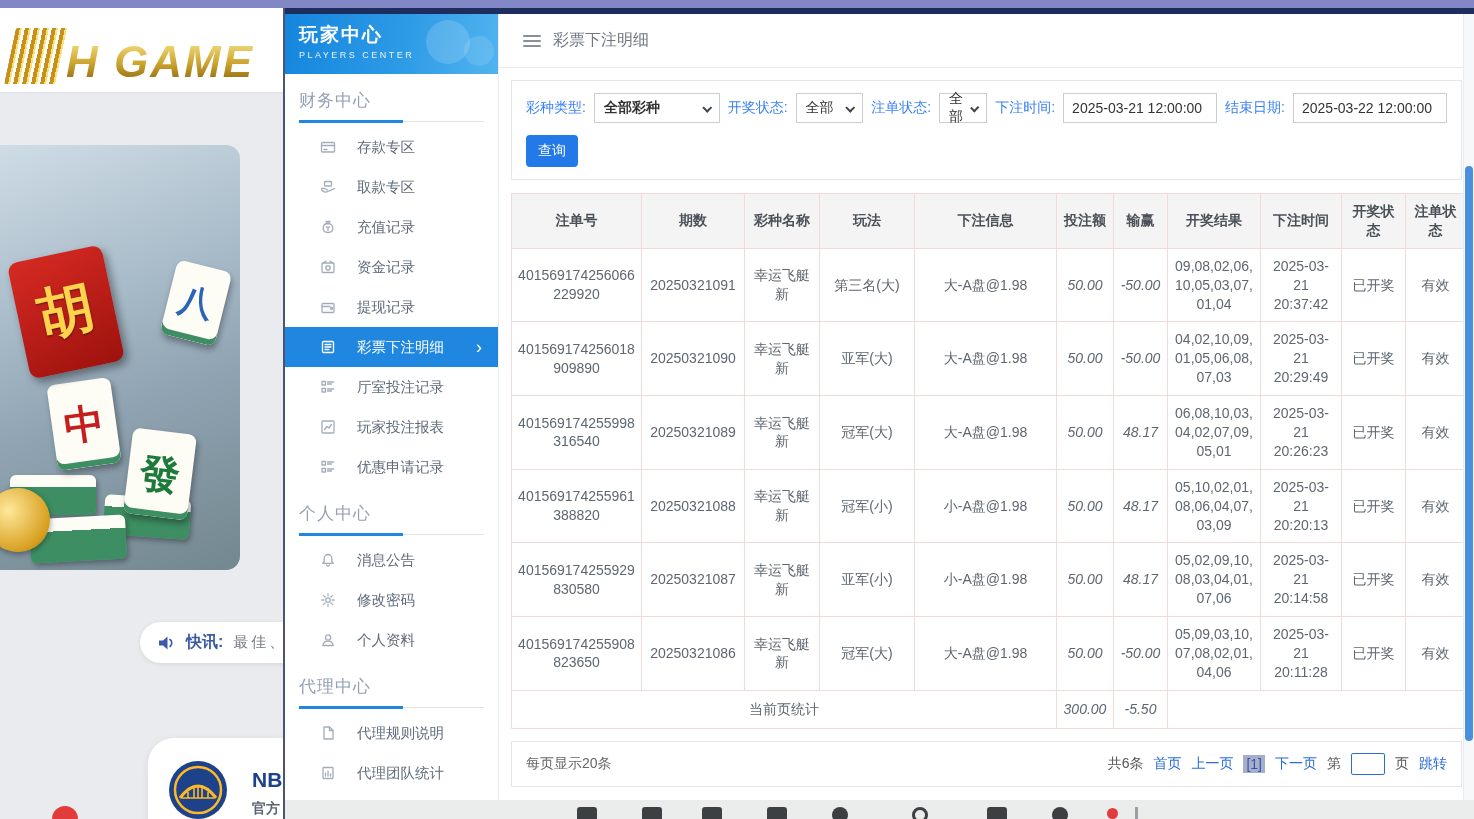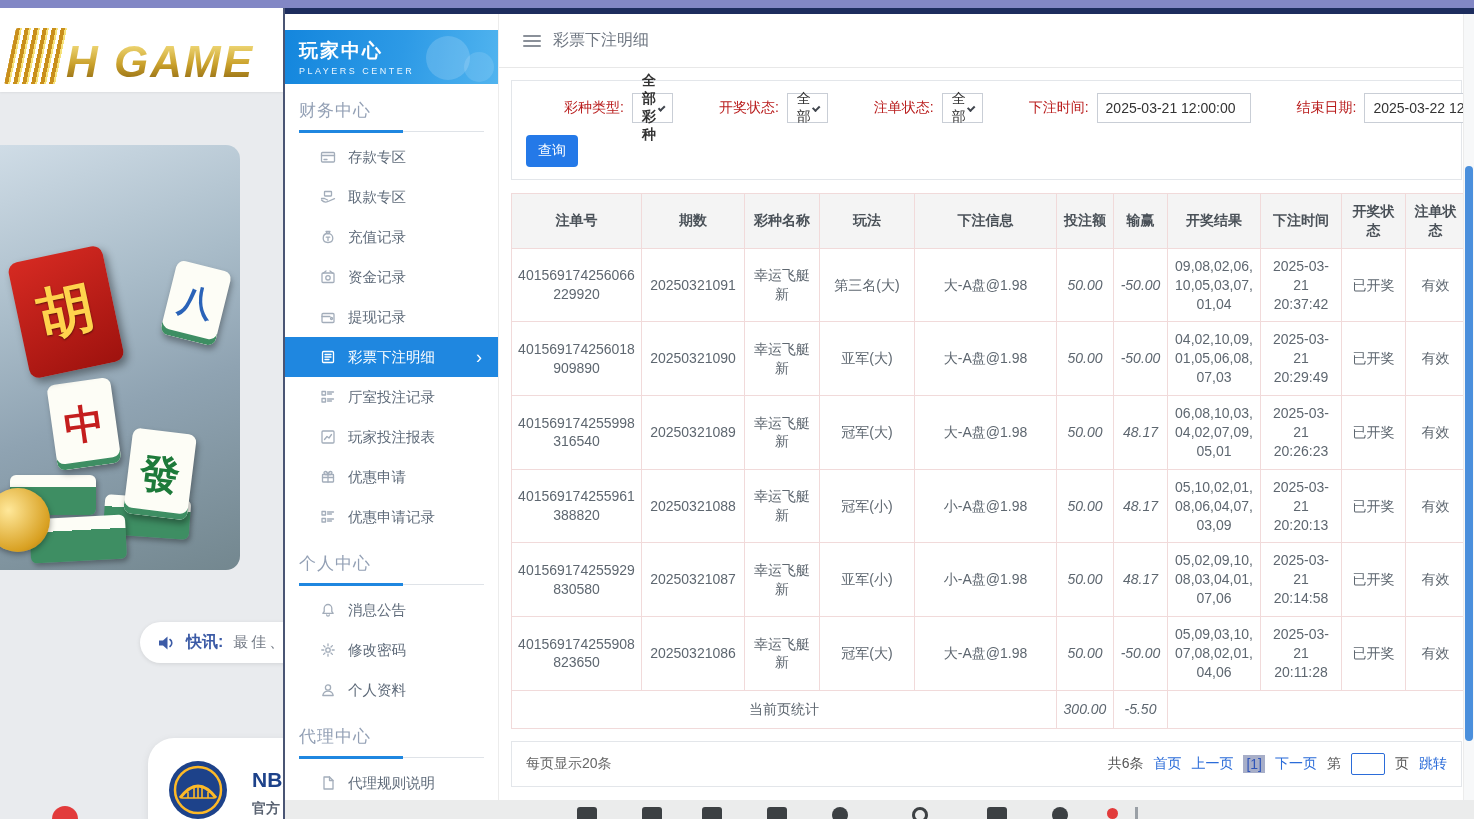--- a/index.html
+++ b/index.html
@@ -46,47 +46,47 @@
   .red-dot-page { position:absolute; left:52px; top:798px; width:26px; height:26px; border-radius:50%; background:#e23b3b; }
 
   
   .modal { position:absolute; left:283px; top:8px; width:1191px; height:811px; background:#ffffff; z-index:20;
       border-left:2px solid #4a5574; display:flex; flex-direction:column; }
   .modal-navy { height:6px; background:#1d2d5e; flex:0 0 auto; }
   .modal-body { flex:1; display:flex; min-height:0; position:relative; }
 
   
   .sidebar { width:214px; flex:0 0 214px; background:#fff; border-right:1px solid #ececec; overflow:hidden; }
-  .side-head { height:54px; background:linear-gradient(100deg,#1486dd 0%,#2d9ae6 55%,#51b4ef 100%); position:relative; padding:8px 0 0 14px; overflow:hidden;margin-top:16px; }
+  .side-head { height:60px; background:linear-gradient(100deg,#1486dd 0%,#2d9ae6 55%,#51b4ef 100%); position:relative; padding:8px 0 0 14px; overflow:hidden; }
   .side-head .deco1 { position:absolute; right:28px; top:6px; width:44px; height:44px; border-radius:50%; background:rgba(255,255,255,.16); }
   .side-head .deco2 { position:absolute; right:4px; top:22px; width:30px; height:30px; border-radius:50%; background:rgba(255,255,255,.12); }
   .side-title { color:#fff; font-size:19px; font-weight:700; letter-spacing:2px; }
   .side-sub { color:#eaf6ff; font-size:9px; letter-spacing:2.5px; margin-top:2px; }
   .side-section-label { margin:15px 14px 0 14px; font-size:17px; color:#93a0b5; letter-spacing:1px; }
   .side-underline { margin:8px 14px 4px 14px; height:3px; position:relative; background:transparent; }
   .side-underline::before { content:""; position:absolute; left:0; top:0; width:56%; height:3px; background:#1f87e0; }
   .side-underline::after { content:""; position:absolute; left:56%; right:0; top:1px; height:1px; background:#dfe3e8; }
-  .side-item { height:40px; display:flex; align-items:center; padding-left:35px; gap:12px; color:#5f6b7a; font-size:14.5px; cursor:pointer; }
+  .side-item { height:40px; display:flex; align-items:center; padding-left:35px; gap:21px; color:#5f6b7a; font-size:14.5px; cursor:pointer; }
   .side-item .side-icon { width:16px; height:16px; color:#a3adba; display:inline-flex; }
   .side-item.active { background:#1f87e0; color:#ffffff; }
   .side-item.active .side-icon { color:#ffffff; }
   .side-item .chev-right { margin-left:auto; margin-right:16px; font-size:18px; line-height:1; color:#fff; }
 
   
   .main { flex:1; display:flex; flex-direction:column; min-width:0; background:#fff; }
   .main-head { height:54px; flex:0 0 auto; border-bottom:1px solid #e8e8e8; display:flex; align-items:center; gap:12px; padding-left:24px; }
   .burger { width:18px; display:flex; flex-direction:column; gap:3px; }
   .burger i { height:2px; background:#8a9099; border-radius:1px; }
   .main-title { font-size:16px; color:#707883; }
 
   .content { flex:1; padding:12px 12px 0 12px; position:relative; overflow:hidden; }
 
   .filter-card { border:1px solid #e3e6ea; padding:12px 14px; }
   .filter-row { display:flex; align-items:center; gap:8px; flex-wrap:nowrap; }
-  .f-label { font-size:14px; color:#b91c1c; white-space:nowrap;margin-left:38px; }
+  .f-label { font-size:14px; color:#3b82f6; white-space:nowrap; }
   .fake-select { display:flex; align-items:center; border:1px solid #c9ced6; background:#fff; height:30px; padding:0 9px; font-size:14px; color:#333; cursor:pointer; }
   .fake-select .chev { width:7px; height:7px; border-right:2px solid #40454d; border-bottom:2px solid #40454d; transform:rotate(45deg) translateY(-1px); margin-left:auto; }
   .sel-lottery { width:140px;font-weight:bold; }
   .sel-draw { width:74px; }
   .sel-bet { width:52px; }
   .date-input { width:154px; height:30px; border:1px solid #c9ced6; font-size:14px; color:#333; padding:0 8px; font-family:inherit; }
   .btn-search { margin-top:12px; width:52px; height:32px; background:#2479e8; border:none; border-radius:4px; color:#fff; font-size:14px; cursor:pointer; font-family:inherit; }
 
   table.bets { width:100%; border-collapse:collapse; table-layout:fixed; margin-top:13px; font-size:14px; color:#5e6770; }
   table.bets th, table.bets td { border:1px solid #f1dada; text-align:center; vertical-align:middle; padding:8px 5px; line-height:1.35; }
@@ -257,30 +257,20 @@
             <span>厅室投注记录</span>
           </div>
           <div class="side-item">
             <span class="side-icon">
               <svg viewBox="0 0 16 16" width="16" height="16" fill="none" stroke="currentColor" stroke-width="1.3" stroke-linecap="round" stroke-linejoin="round">
                 <rect x="2" y="2" width="12" height="12" rx="1"></rect>
                 <path d="M4.5 10.5l2.5-3 2 1.5 2.5-3.5"></path>
               </svg>
             </span>
             <span>玩家投注报表</span>
-          </div>
-          <div class="side-item">
-            <span class="side-icon">
-              <svg viewBox="0 0 16 16" width="16" height="16" fill="none" stroke="currentColor" stroke-width="1.3" stroke-linecap="round" stroke-linejoin="round">
-                <rect x="2.5" y="5.5" width="11" height="7.5" rx="0.5"></rect>
-                <path d="M2.5 8.5h11M8 5.5v7.5"></path>
-                <path d="M5.5 5.5c-2-.5-2-3 0-3 1.2 0 2 1.2 2.5 3 .5-1.8 1.3-3 2.5-3 2 0 2 2.5 0 3z"></path>
-              </svg>
-            </span>
-            <span>优惠申请</span>
           </div>
           <div class="side-item">
             <span class="side-icon">
               <svg viewBox="0 0 16 16" width="16" height="16" fill="none" stroke="currentColor" stroke-width="1.3" stroke-linecap="round" stroke-linejoin="round">
                 <rect x="2" y="2.5" width="3.5" height="3.5"></rect>
                 <rect x="2" y="9.5" width="3.5" height="3.5"></rect>
                 <path d="M7.5 3h6M7.5 5h4M7.5 10h6M7.5 12h4"></path>
               </svg>
             </span>
             <span>优惠申请记录</span>

